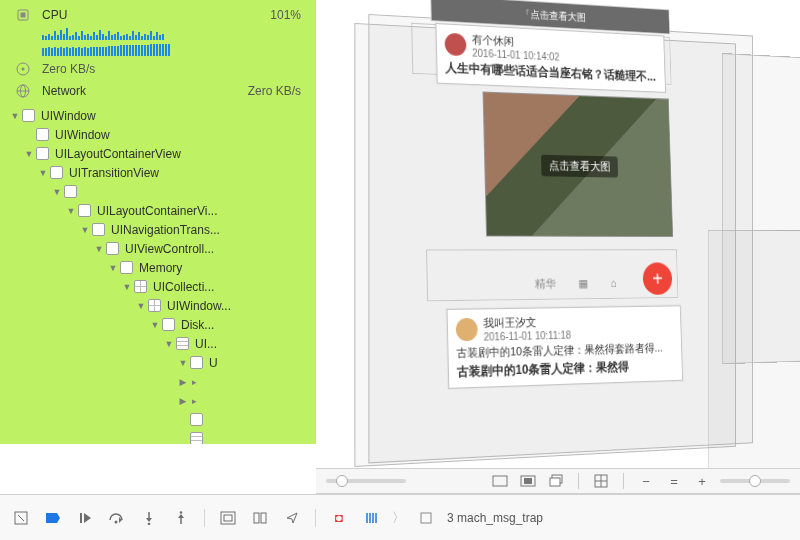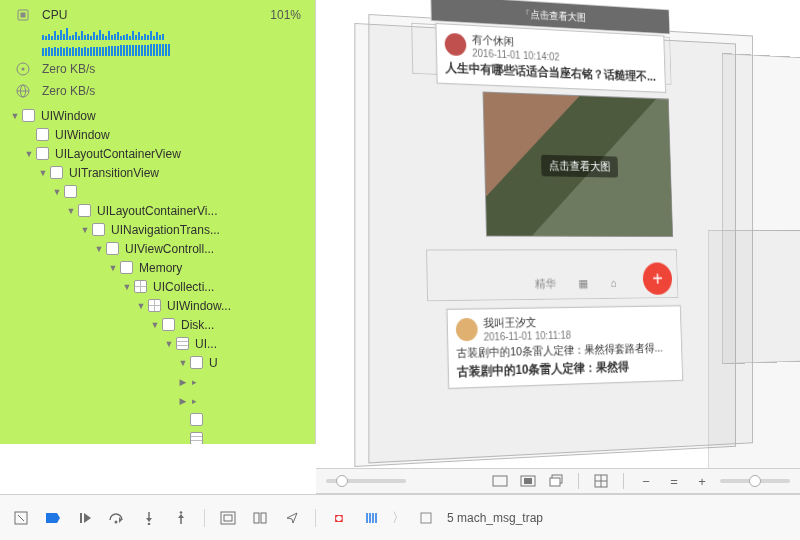--- a/index.html
+++ b/index.html
@@ -177,20 +177,21 @@
     </div>
 
     <div class="metric-row">
       <span class="icon">
           <svg width="16" height="16">
             <circle cx="8" cy="8" r="6" fill="none" stroke="#888"></circle>
             <ellipse cx="8" cy="8" rx="2.5" ry="6" fill="none" stroke="#888"></ellipse>
             <line x1="2" y1="8" x2="14" y2="8" stroke="#888"></line>
           </svg>
         </span>
+      <span class="name">Network</span>
       <span class="val">Zero KB/s</span>
     </div>
   </div>
 
   <div class="tree" id="tree">
       <div class="tree-row" style="padding-left: 6px;">
         <span class="disc">▼</span>
         <span class="box "></span>
         <span>UIWindow</span>
       </div>
@@ -436,14 +437,14 @@
       <svg width="14" height="14">
         <path d="M3 2 v10 M6 2 v10 M9 2 v10 M12 2 v10" stroke="#1f77e6" stroke-width="1.5"></path>
       </svg>
     </span>
   <span style="color:#aaa;">〉</span>
   <span class="dbtn">
       <svg width="14" height="14">
         <rect x="2" y="2" width="10" height="10" fill="none" stroke="#888"></rect>
       </svg>
     </span>
-  <span class="dtext">5 mach_msg_trap</span>
+  <span class="dtext">3 mach_msg_trap</span>
 </div>
 
 </body></html>

